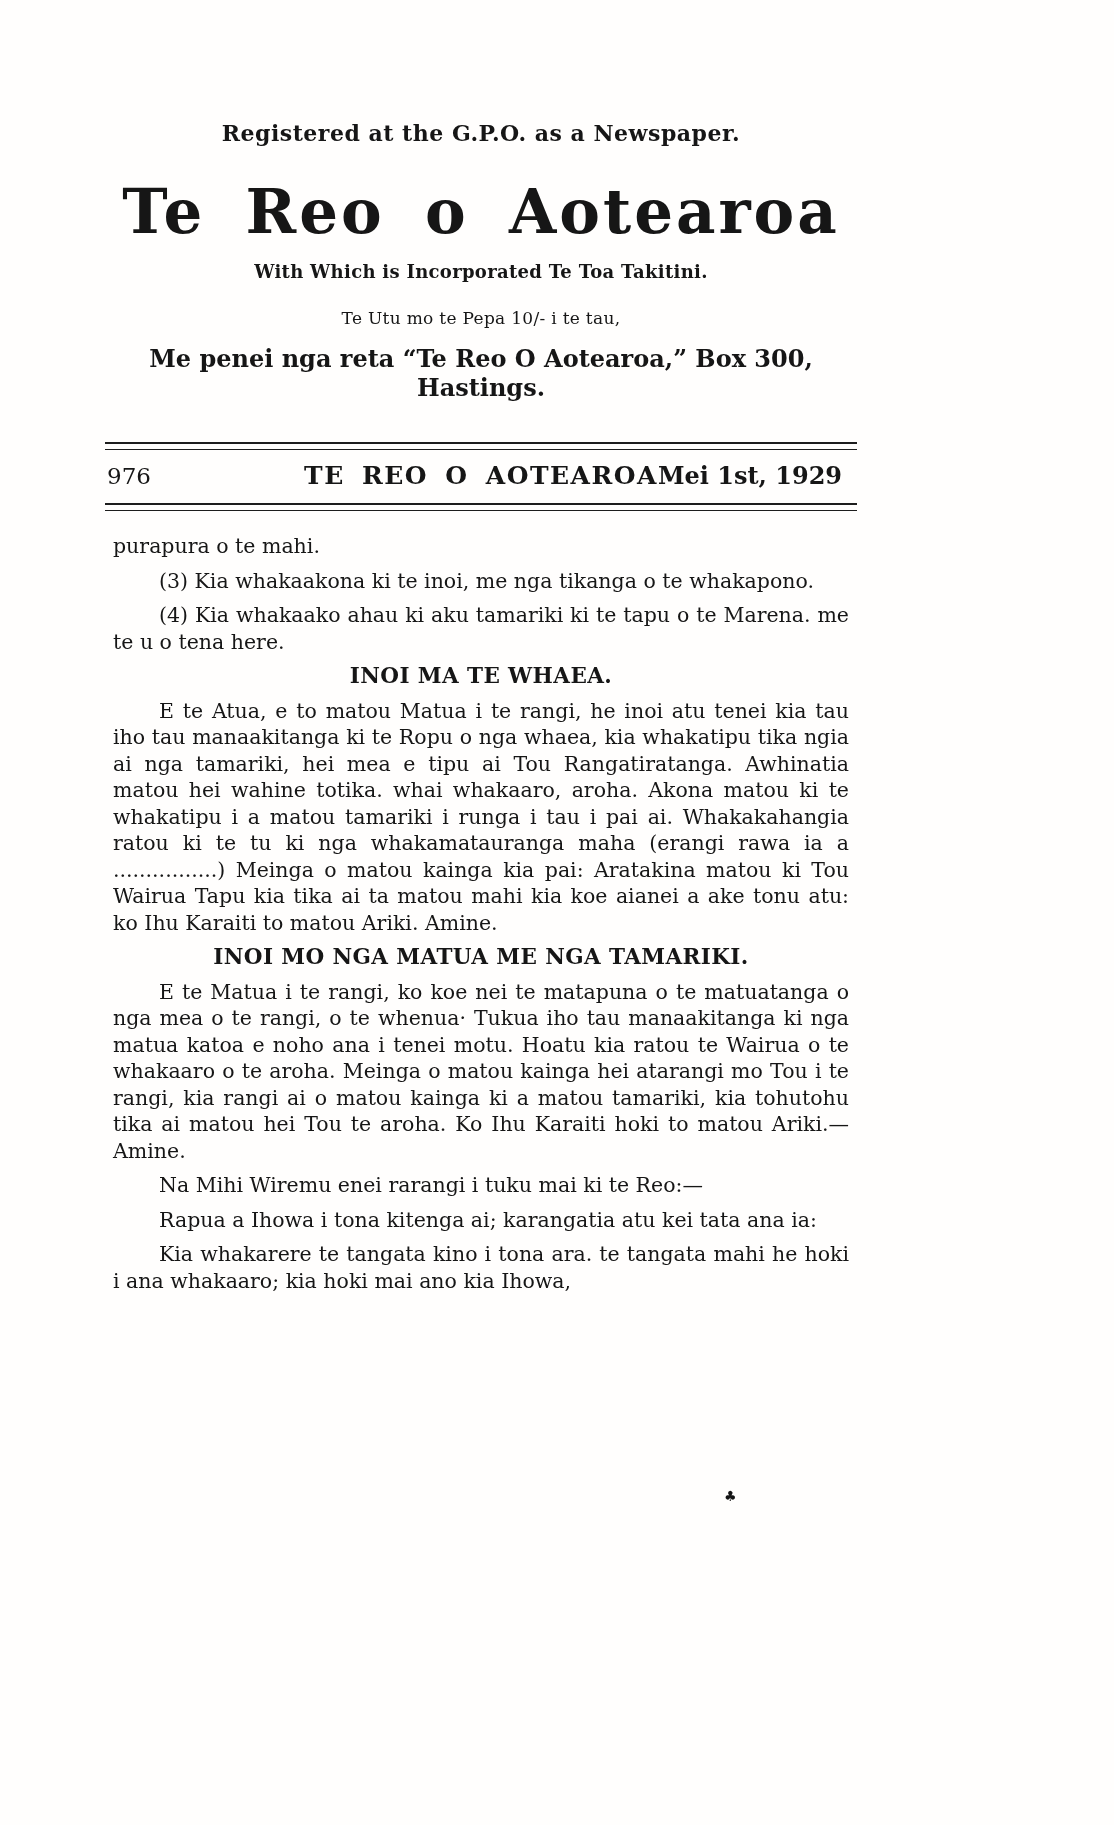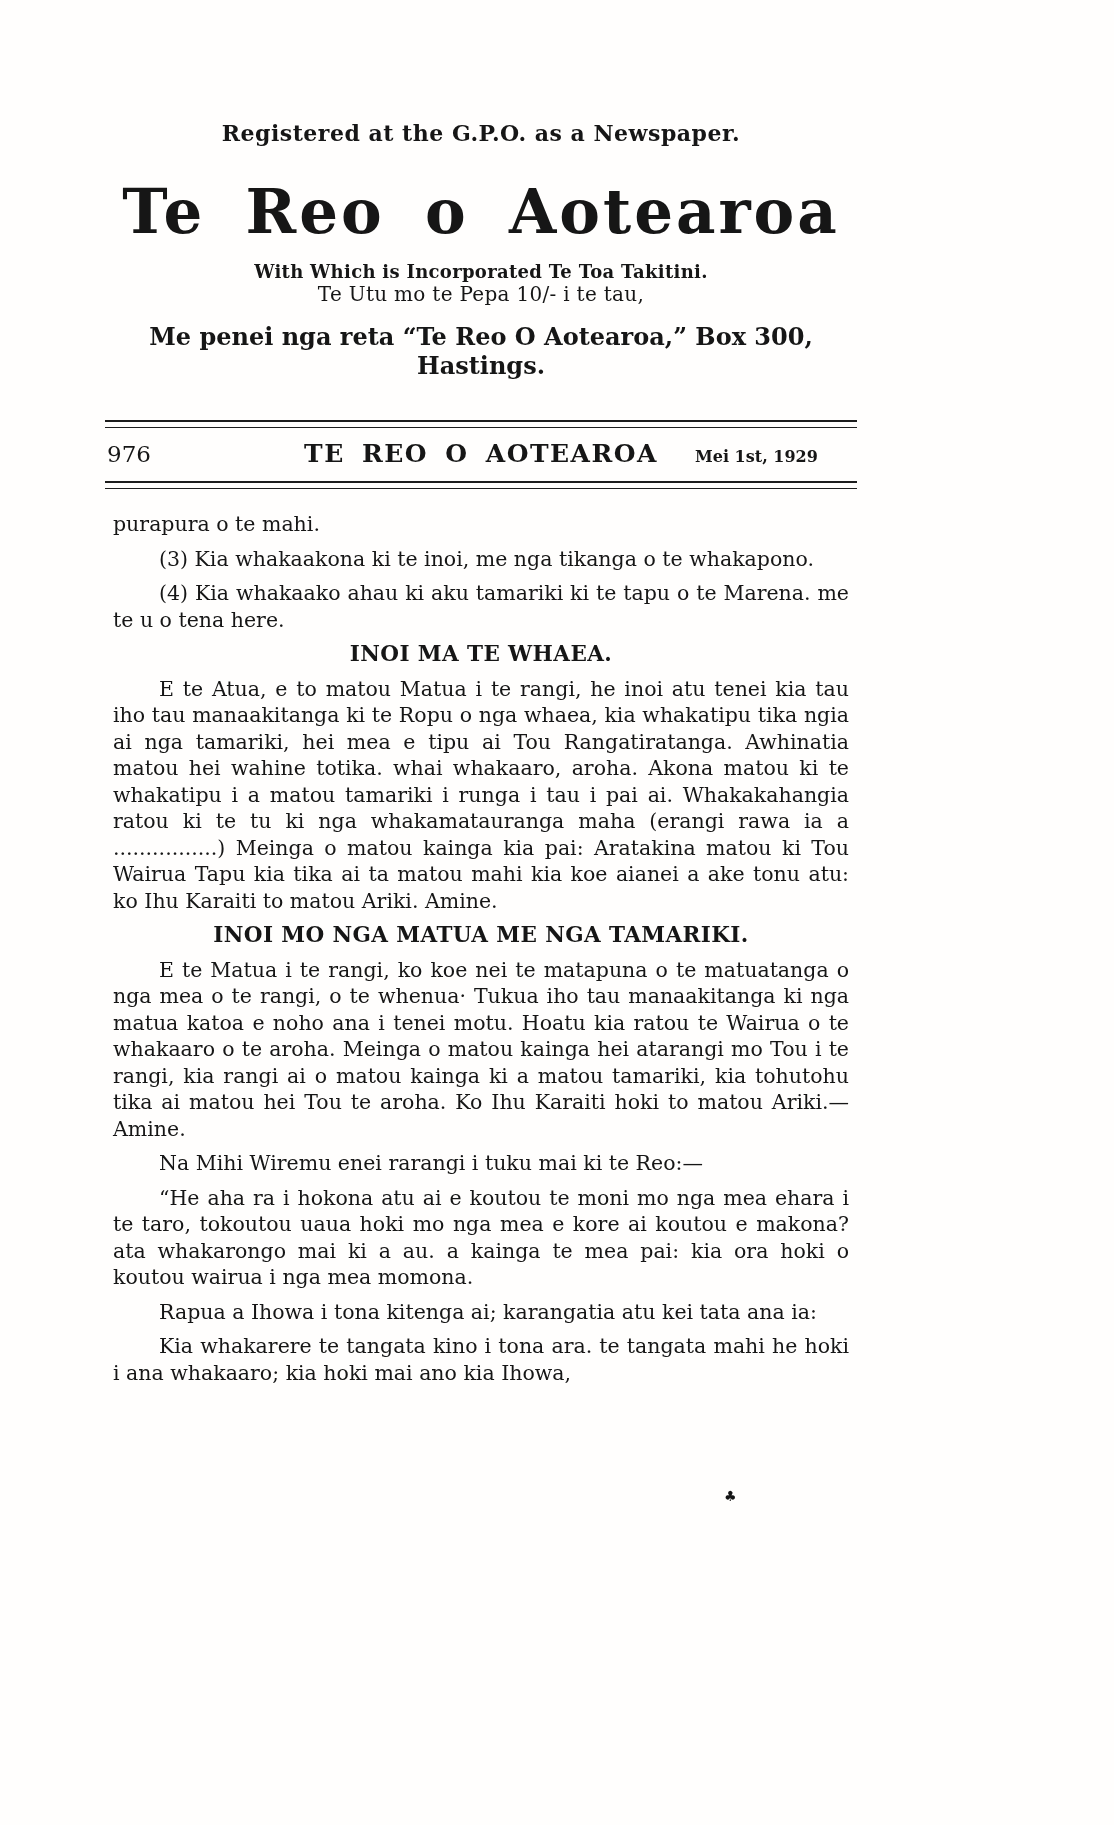--- a/index.html
+++ b/index.html
@@ -40,21 +40,22 @@
   }
   .incorporated {
     text-align: center;
     font-weight: bold;
     font-size: 18px;
     margin-top: 14px;
     letter-spacing: 0.3px;
   }
   .price {
     text-align: center;
-    font-size: 20px;
+    font-size: 17px;
+    margin-top: 26px;
     letter-spacing: 0.3px;
   }
   .address {
     text-align: center;
     font-weight: bold;
     font-size: 24px;
     margin-top: 16px;
   }
 
   
@@ -65,21 +66,21 @@
   }
   .rule-top { margin-top: 40px; }
   .masthead-row {
     display: grid;
     grid-template-columns: 1fr auto 1fr;
     align-items: baseline;
     padding: 11px 2px 13px 2px;
   }
   .pageno  { font-size: 23px; text-align: left; }
   .mh-name { font-size: 25px; font-weight: bold; letter-spacing: 1.5px; word-spacing: 7px; }
-  .mh-date { font-size: 16px; font-weight: bold; text-align: center; }
+  .mh-date { font-size: 24px; font-weight: bold; text-align: left; }
 
   
   .body-text {
     margin-top: 22px;
     font-size: 20.5px;
     line-height: 26.5px;
     text-align: justify;
   }
   .body-text p { margin: 8px; }
   .para { text-indent: 46px; }
@@ -128,21 +129,20 @@
 
     <main class="body-text">
       <p class="cont">purapura o te mahi.</p>
       <p class="para">(3) Kia whakaakona ki te inoi, me nga tikanga o te whakapono.</p>
       <p class="para">(4) Kia whakaako ahau ki aku tamariki ki te tapu o te Marena. me te u o tena here.</p>
       <h2 class="section-heading">INOI MA TE WHAEA.</h2>
       <p class="para">E te Atua, e to matou Matua i te rangi, he inoi atu tenei kia tau iho tau manaakitanga ki te Ropu o nga whaea, kia whakatipu tika ngia ai nga tamariki, hei mea e tipu ai Tou Rangatiratanga. Awhinatia matou hei wahine totika. whai whakaaro, aroha. Akona matou ki te whakatipu i a matou tamariki i runga i tau i pai ai. Whakakahangia ratou ki te tu ki nga whakamatauranga maha (erangi rawa ia a ................) Meinga o matou kainga kia pai: Aratakina matou ki Tou Wairua Tapu kia tika ai ta matou mahi kia koe aianei a ake tonu atu: ko Ihu Karaiti to matou Ariki. Amine.</p>
       <h2 class="section-heading">INOI MO NGA MATUA ME NGA TAMARIKI.</h2>
       <p class="para">E te Matua i te rangi, ko koe nei te matapuna o te matuatanga o nga mea o te rangi, o te whenua· Tukua iho tau manaakitanga ki nga matua katoa e noho ana i tenei motu. Hoatu kia ratou te Wairua o te whakaaro o te aroha. Meinga o matou kainga hei atarangi mo Tou i te rangi, kia rangi ai o matou kainga ki a matou tamariki, kia tohutohu tika ai matou hei Tou te aroha. Ko Ihu Karaiti hoki to matou Ariki.—Amine.</p>
       <p class="para">Na Mihi Wiremu enei rarangi i tuku mai ki te Reo:—</p>
-      <p class="para">“He aha ra i hokona atu ai e koutou te moni mo nga mea ehara i te taro, tokoutou uaua hoki mo nga mea e kore ai koutou e makona? ata whakarongo mai ki a au. a kainga te mea pai: kia ora hoki o koutou wairua i nga mea momona.</p>
       <p class="para">Rapua a Ihowa i tona kitenga ai; karangatia atu kei tata ana ia:</p>
       <p class="para">Kia whakarere te tangata kino i tona ara. te tangata mahi he hoki i ana whakaaro; kia hoki mai ano kia Ihowa,</p>
     </main>
 
   </div>
 
   <div class="ornament">♣</div>
 </div>
 
 </body></html>

